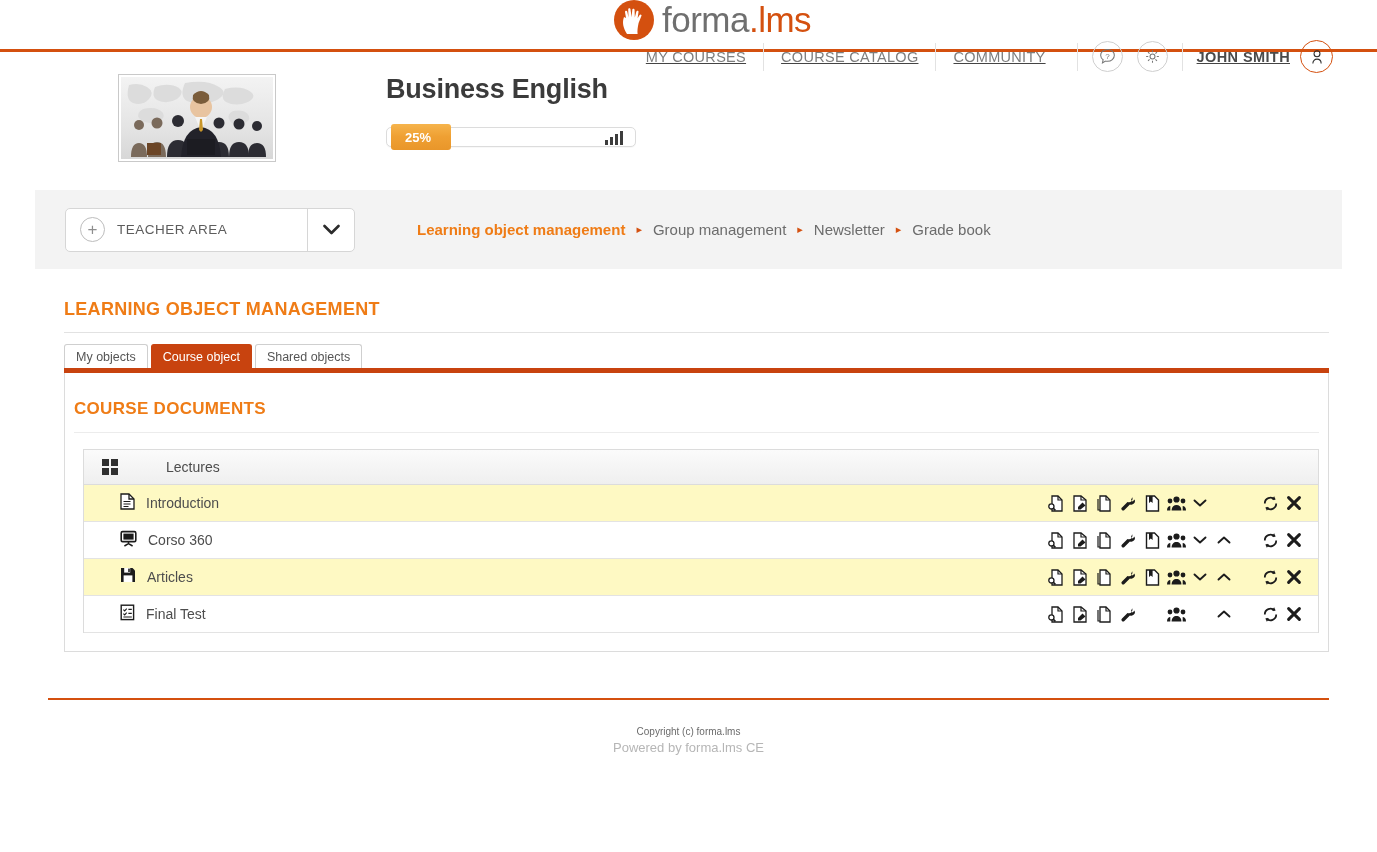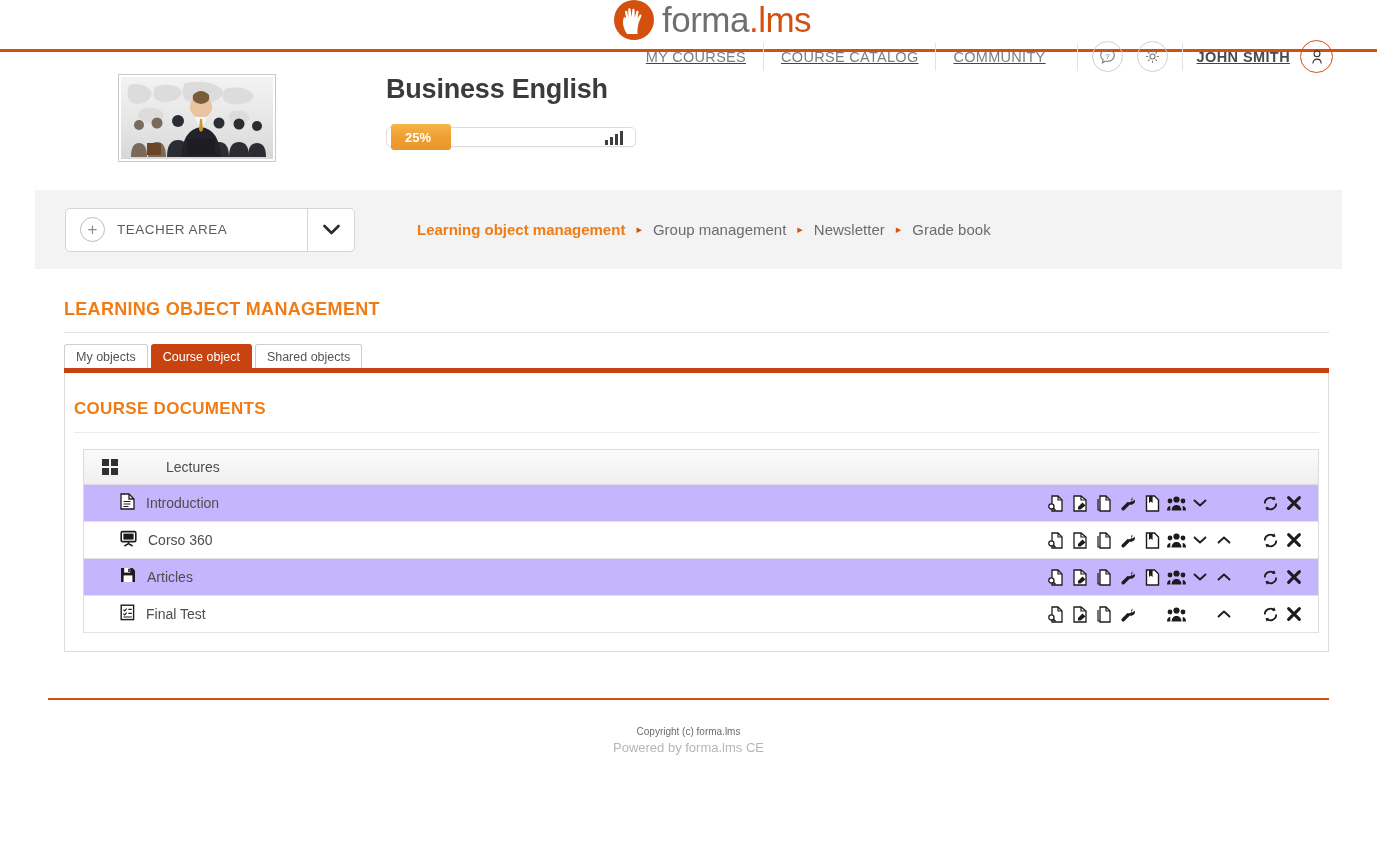--- a/index.html
+++ b/index.html
@@ -131,21 +131,21 @@
     gap:36px;
   }
   .folder-row .fname { font-size:14px; color:#4d4d4d; margin-left:12px; }
   .grid-icon { display:grid; grid-template-columns:7px 7px; grid-template-rows:7px 7px; gap:2px; }
   .grid-icon span { background:#2f2f2f; display:block; }
 
   .lo-row {
     height:37px; display:flex; align-items:center; border-bottom:1px solid #e3e3e3;
     padding-left:36px; background:#fff;
   }
-  .lo-row.alt { background:#c4b5fd; }
+  .lo-row.alt { background:#fef9c3; }
   .lo-name { font-size:14px; color:#4d4d4d; margin-left:11px; }
   .row-actions { margin-left:auto; display:flex; align-items:center; padding-right:12px; }
   .act { width:24px; height:22px; display:flex; align-items:center; justify-content:center; color:#1c1c1c; }
   .act.spacer { visibility:hidden; }
   .act-gap { width:22px; }
 
   .new-links { display:flex; align-items:center; margin:16px 0 2px 9px; }
   .new-links a {
     display:flex; align-items:center; font-size:13.5px; color:#2b2b2b;
     text-decoration:none; margin-right:22px;

